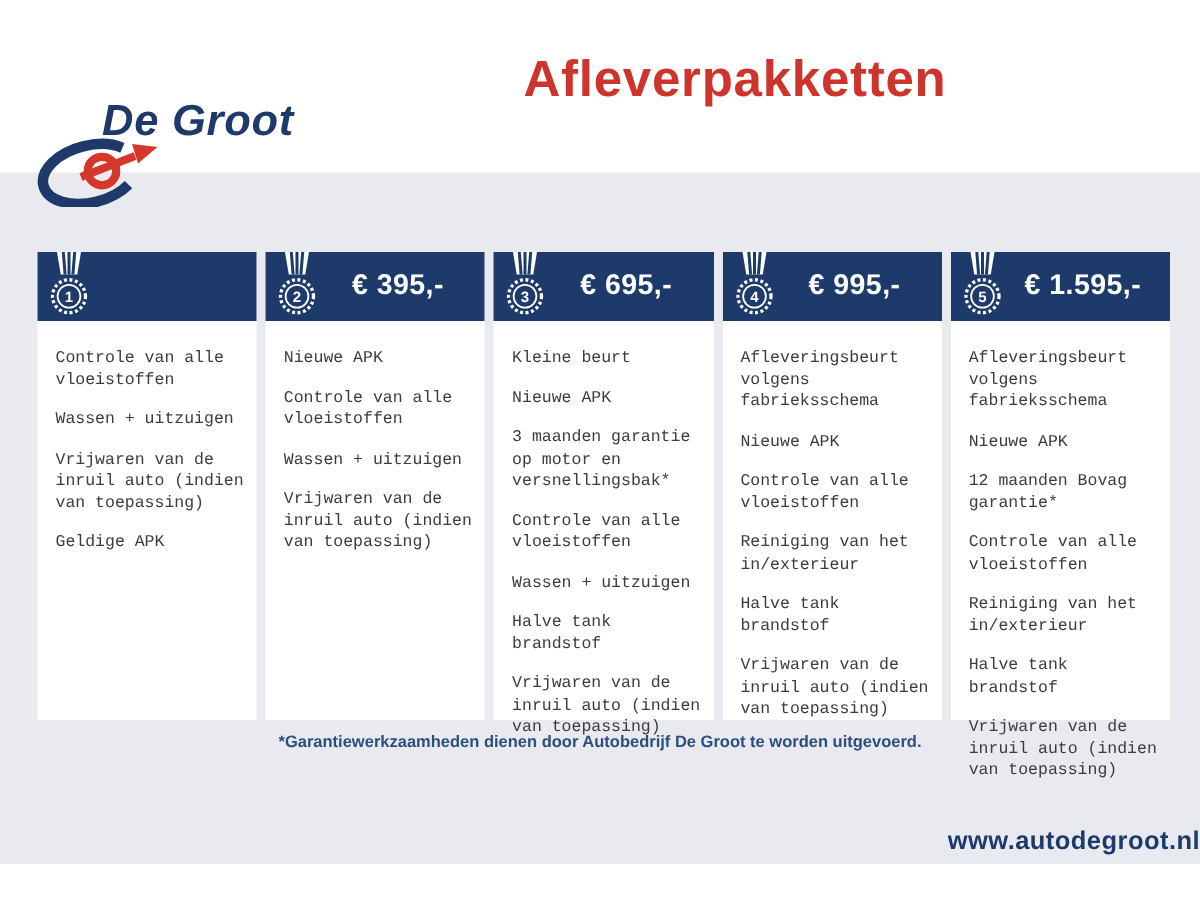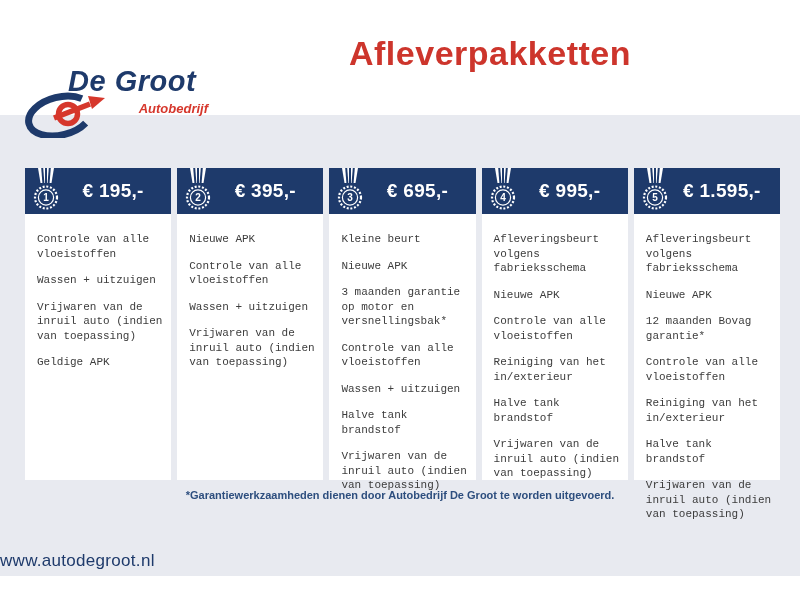--- a/index.html
+++ b/index.html
@@ -50,57 +50,55 @@
     font-size: 11px; color: #3c3c3c; line-height: 1.32; margin-bottom: 12px;
   }
   
   .disclaimer {
     position: absolute; top: 487px; left: 0; width: 800px;
     text-align: center; font-size: 11px; font-weight: 600;
     color: #2d4e7e; line-height: 1.5;
   }
   .website {
     position: absolute; top: 551px; left: 0; width: 800px;
-    text-align: left; font-size: 17px; font-weight: 400; color: #1e3a6b;
+    text-align: right; font-size: 17px; font-weight: 700; color: #1e3a6b;
     letter-spacing: 0.3px;
   }
 </style>
 </head>
 <body>
 
 <div class="page">
   <div class="gray-band"></div>
 
   <div class="logo">
     <svg class="logo-swoosh" viewBox="0 0 84 52">
       <ellipse cx="36" cy="30" rx="32" ry="19" fill="none" stroke="#1e3a6b" stroke-width="7" stroke-dasharray="132 33" stroke-dashoffset="148.5" transform="rotate(-14 36 30)"></ellipse>
       <circle cx="44" cy="28" r="9.5" fill="none" stroke="#d6372c" stroke-width="5.5"></circle>
       <line x1="30" y1="32" x2="66" y2="18" stroke="#d6372c" stroke-width="5.5"></line>
       <polygon points="64,10 81,12 68,23" fill="#d6372c"></polygon>
     </svg>
     <div class="logo-name">De Groot</div>
-    <div class="logo-sub">Autobedrijf</div>
   </div>
 
   <div class="page-title">Afleverpakketten</div>
 
   <div class="cards">
 
     <div class="card">
       <div class="card-header">
         <svg class="medal" viewBox="0 0 30 46">
           <polygon points="7,0 23,0 20.5,15 9.5,15" fill="#fff"></polygon>
           <line x1="11.2" y1="0" x2="12.4" y2="15" stroke="#1e3a6b" stroke-width="2"></line>
           <line x1="15" y1="0" x2="15" y2="15" stroke="#1e3a6b" stroke-width="2"></line>
           <line x1="18.8" y1="0" x2="17.6" y2="15" stroke="#1e3a6b" stroke-width="2"></line>
           <circle cx="15" cy="29.5" r="11" fill="none" stroke="#fff" stroke-width="2.2" stroke-dasharray="2 1.7"></circle>
           <circle cx="15" cy="29.5" r="7.6" fill="none" stroke="#fff" stroke-width="1.2"></circle>
           <text x="15" y="33.2" text-anchor="middle" font-size="10" font-weight="bold" fill="#fff">1</text>
         </svg>
-        <div class="price">€ 195,-</div>
       </div>
       <div class="card-body">
         <div class="item">Controle van alle vloeistoffen</div>
         <div class="item">Wassen + uitzuigen</div>
         <div class="item">Vrijwaren van de inruil auto (indien van toepassing)</div>
         <div class="item">Geldige APK</div>
       </div>
     </div>
 
     <div class="card">

